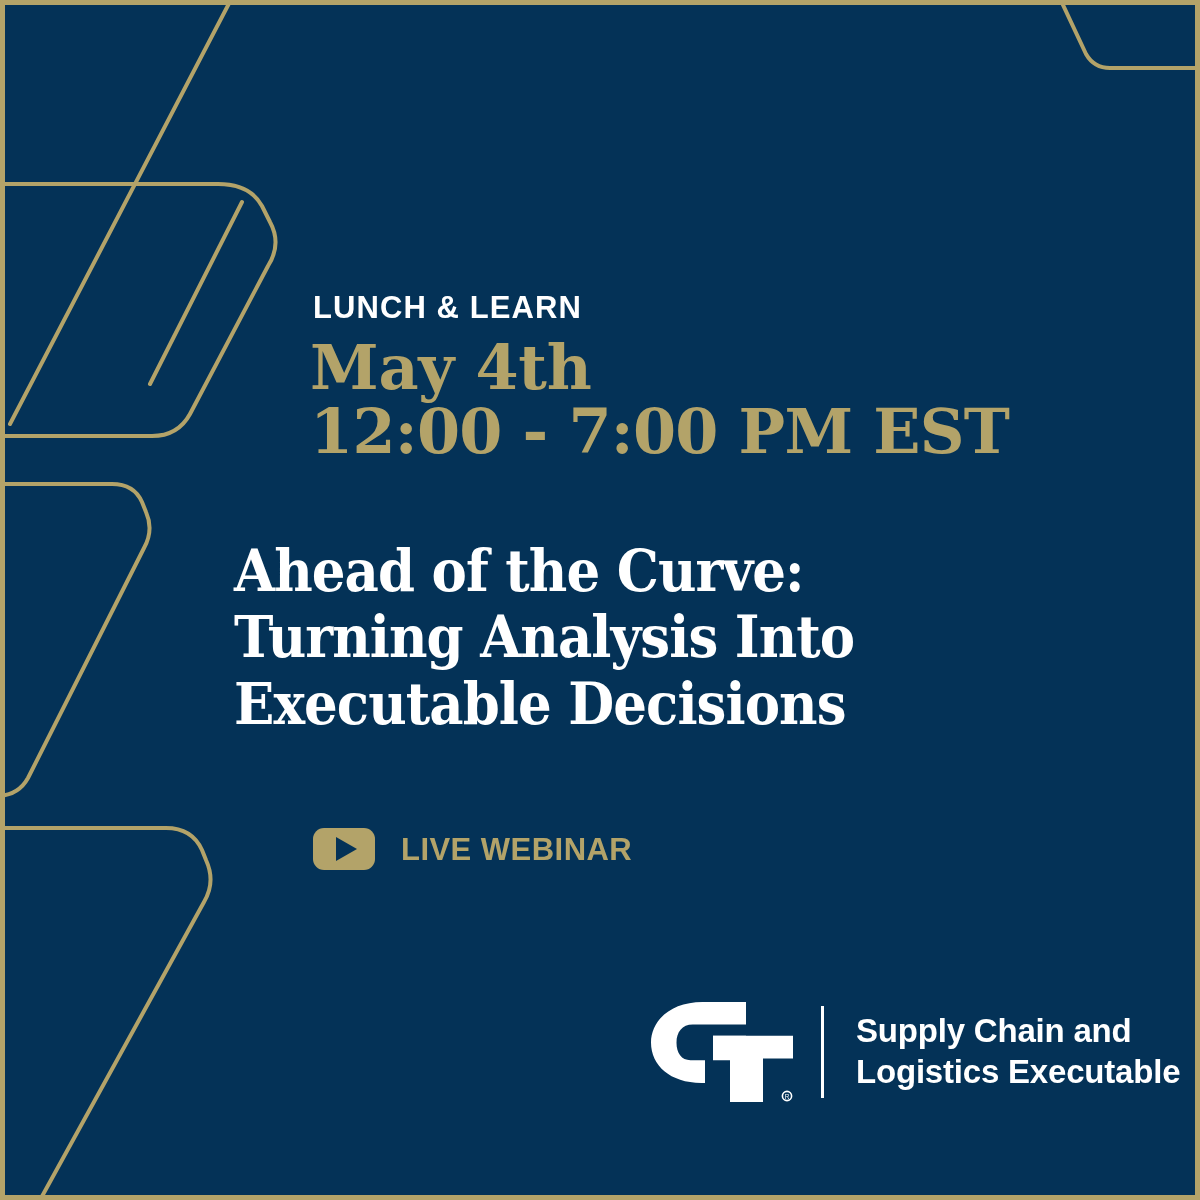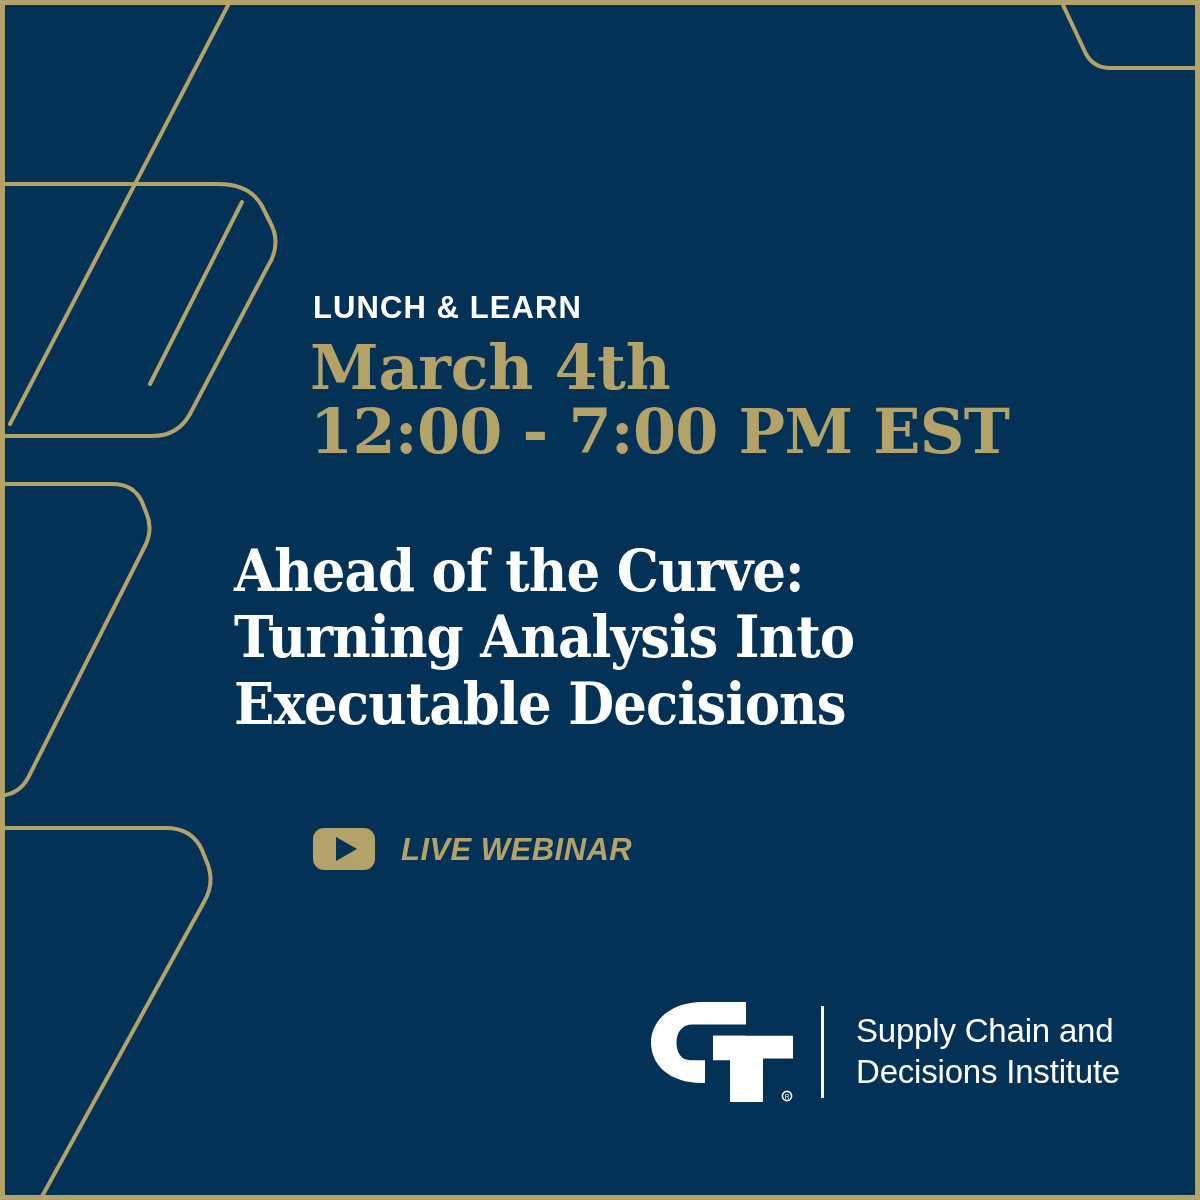--- a/index.html
+++ b/index.html
@@ -114,21 +114,20 @@
     border-bottom: 12px solid transparent;
     margin-left: 5px;
   }
   .badge-label {
     color: #b3a369;
     font-size: 31px;
     font-weight: 700;
     letter-spacing: 0.015em;
     line-height: 1;
     white-space: nowrap;
-    font-style: italic;
   }
 
   
   .logo-lockup {
     position: absolute;
     left: 645px;
     top: 1002px;
     display: flex;
     align-items: center;
     gap: 0;
@@ -137,21 +136,21 @@
   .logo-divider {
     width: 3px;
     height: 92px;
     background: #ffffff;
     margin: 0 32px 0 28px;
     flex: none;
   }
   .logo-words {
     color: #ffffff;
     font-size: 33px;
-    font-weight: 400;
+    font-weight: 700;
     line-height: 1.24;
     letter-spacing: -0.006em;
     white-space: nowrap;
   }
 </style>
 </head>
 <body>
 
 <div class="poster">
 
@@ -175,21 +174,21 @@
     </g>
   </svg>
 
   <div class="frame"></div>
 
   <div class="content">
 
     <div class="kicker">LUNCH &amp; LEARN</div>
 
     <div class="date-block">
-      <div class="line1">March 4th</div>
+      <div class="line1">May 4th</div>
       <div class="line2">12:00 - 7:00 PM EST</div>
     </div>
 
     <div class="title">
       <div>Ahead of the Curve:</div>
       <div>Turning Analysis Into</div>
       <div>Executable Decisions</div>
     </div>
 
     <div class="badge">
@@ -207,18 +206,18 @@
         <path fill="#ffffff" d="M68 33.8 H148 V56.5 H118 V100 H85 V56.5 H68 Z"></path>
         <path fill="#ffffff" d="M68 33.8 H101 V58.2 H68 Z"></path>
         <circle cx="142" cy="94" r="4.6" fill="none" stroke="#ffffff" stroke-width="1.6"></circle>
         <text x="142" y="97" font-family="'Liberation Sans', sans-serif" font-size="6.4" fill="#ffffff" text-anchor="middle">R</text>
       </svg>
 
       <div class="logo-divider"></div>
 
       <div class="logo-words">
         <div>Supply Chain and</div>
-        <div>Decisions Institute</div>
+        <div>Logistics Executable</div>
       </div>
     </div>
 
   </div>
 </div>
 
 </body></html>

